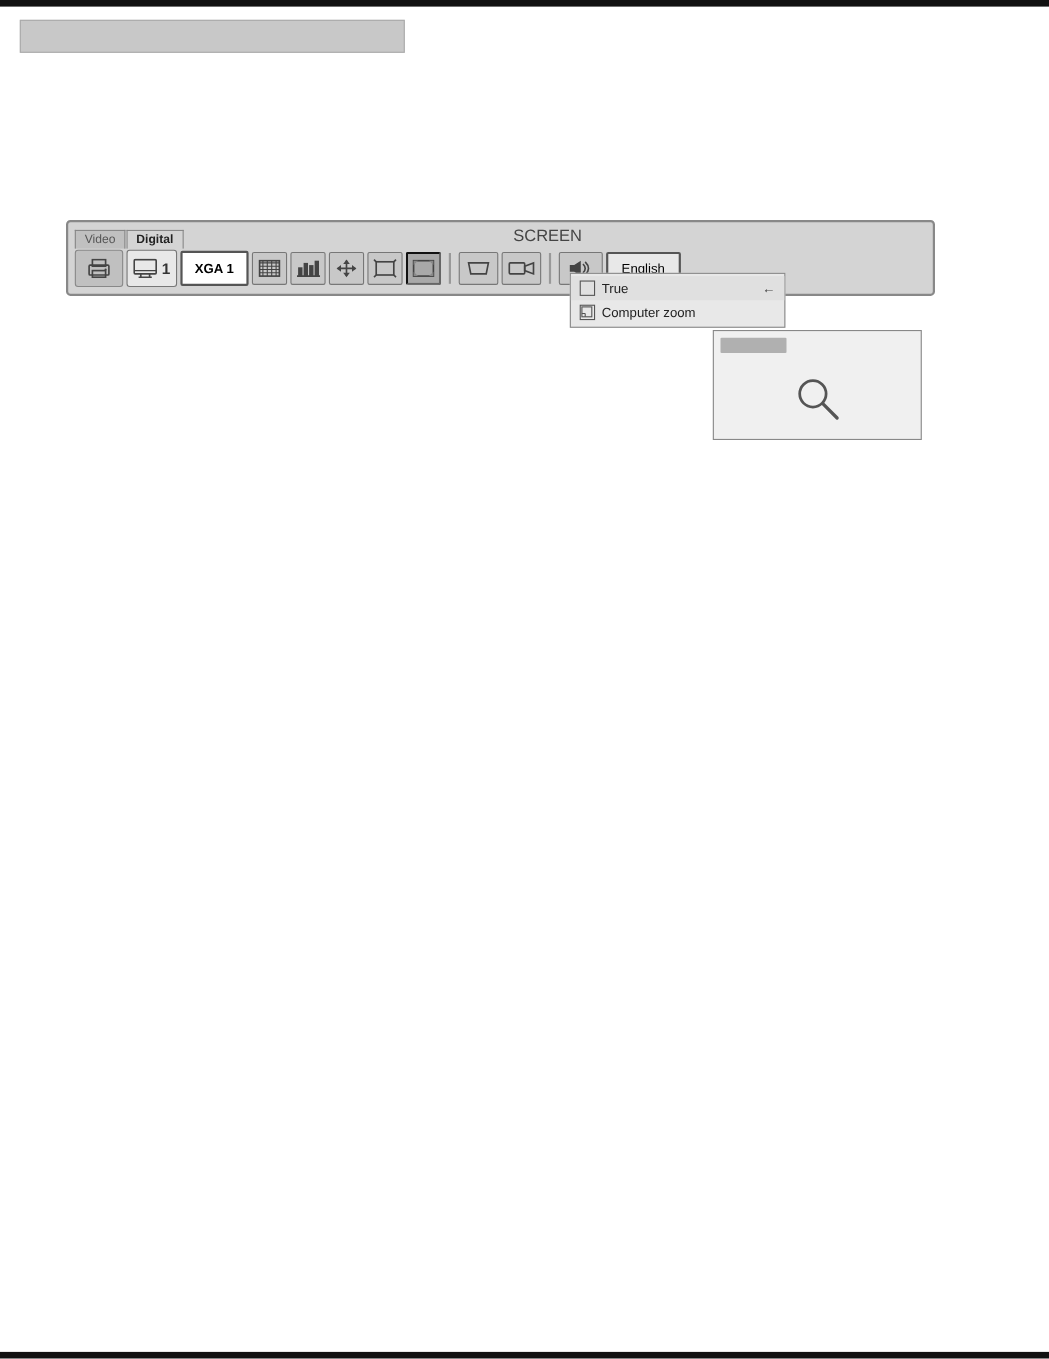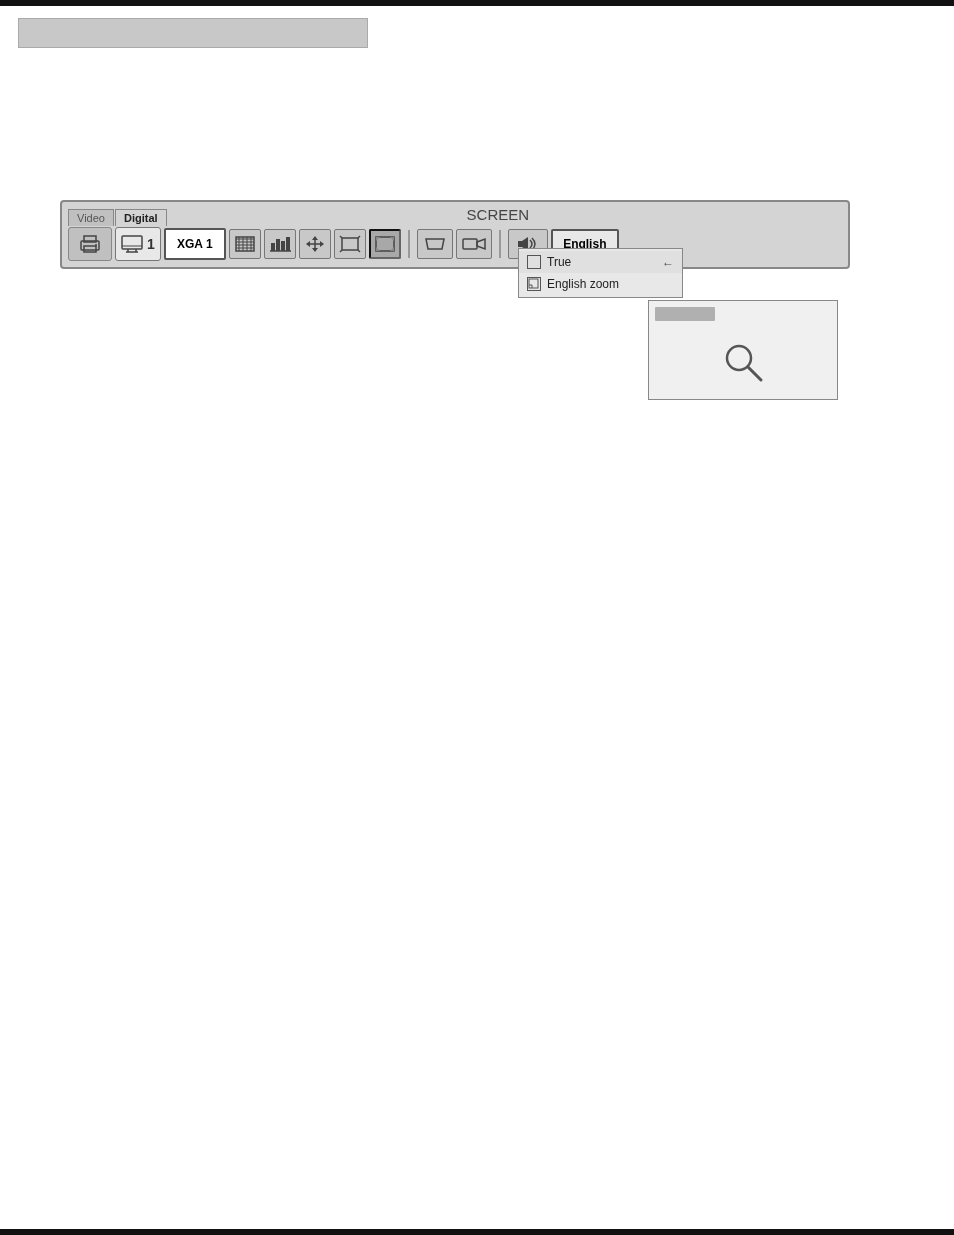--- a/index.html
+++ b/index.html
@@ -168,30 +168,30 @@
     .btn-english {
       width: 68px;
       height: 30px;
       background: #e8e8e8;
       border: 2px solid #555;
       border-radius: 2px;
       display: flex;
       align-items: center;
       justify-content: center;
       font-size: 12px;
-      font-weight: bold;
+      font-weight: normal;
       cursor: pointer;
     }
 
     
     .dropdown-menu {
       position: absolute;
       top: 248px;
       left: 518px;
-      width: 165px;
+      width: 196px;
       background: #e8e8e8;
       border: 1px solid #888;
       padding: 2px 0;
       z-index: 10;
     }
 
     .dropdown-item {
       display: flex;
       align-items: center;
       padding: 4px 8px;
@@ -424,21 +424,21 @@
     <span class="arrow-right">←</span>
   </div>
   <div class="dropdown-item">
     <span class="item-icon" style="background:none; border:1px solid #555; display:inline-block; position:relative;">
       <svg width="12" height="12" viewBox="0 0 12 12">
         <rect x="1" y="1" width="9" height="9" fill="none" stroke="#555" stroke-width="1"></rect>
         <line x1="1" y1="7" x2="4" y2="7" stroke="#555" stroke-width="1"></line>
         <line x1="4" y1="7" x2="4" y2="10" stroke="#555" stroke-width="1"></line>
       </svg>
     </span>
-    <span>English zoom</span>
+    <span>Computer zoom</span>
   </div>
 </div>
 
 <div class="zoom-popup">
   <div class="zoom-popup-header"></div>
   <div class="zoom-popup-icon">
     <svg width="44" height="44" viewBox="0 0 44 44">
       <circle cx="18" cy="18" r="12" fill="none" stroke="#555" stroke-width="2.5"></circle>
       <line x1="27" y1="27" x2="40" y2="40" stroke="#555" stroke-width="3" stroke-linecap="round"></line>
     </svg>

